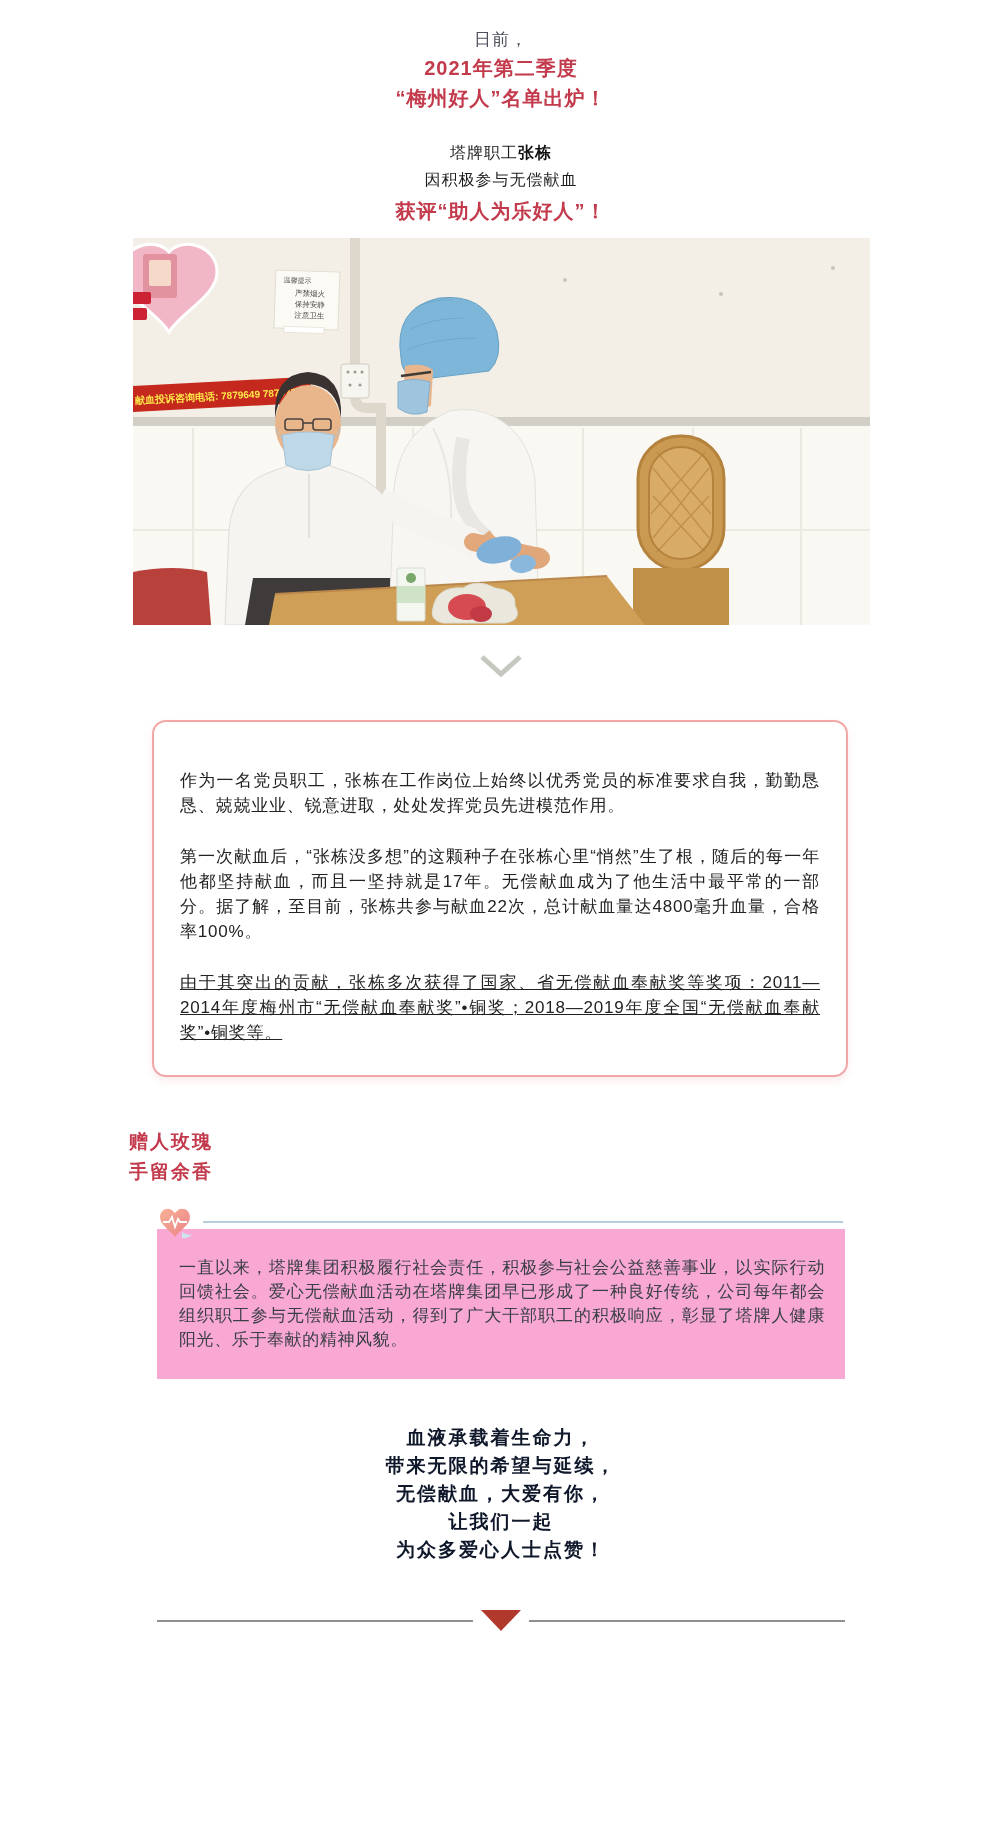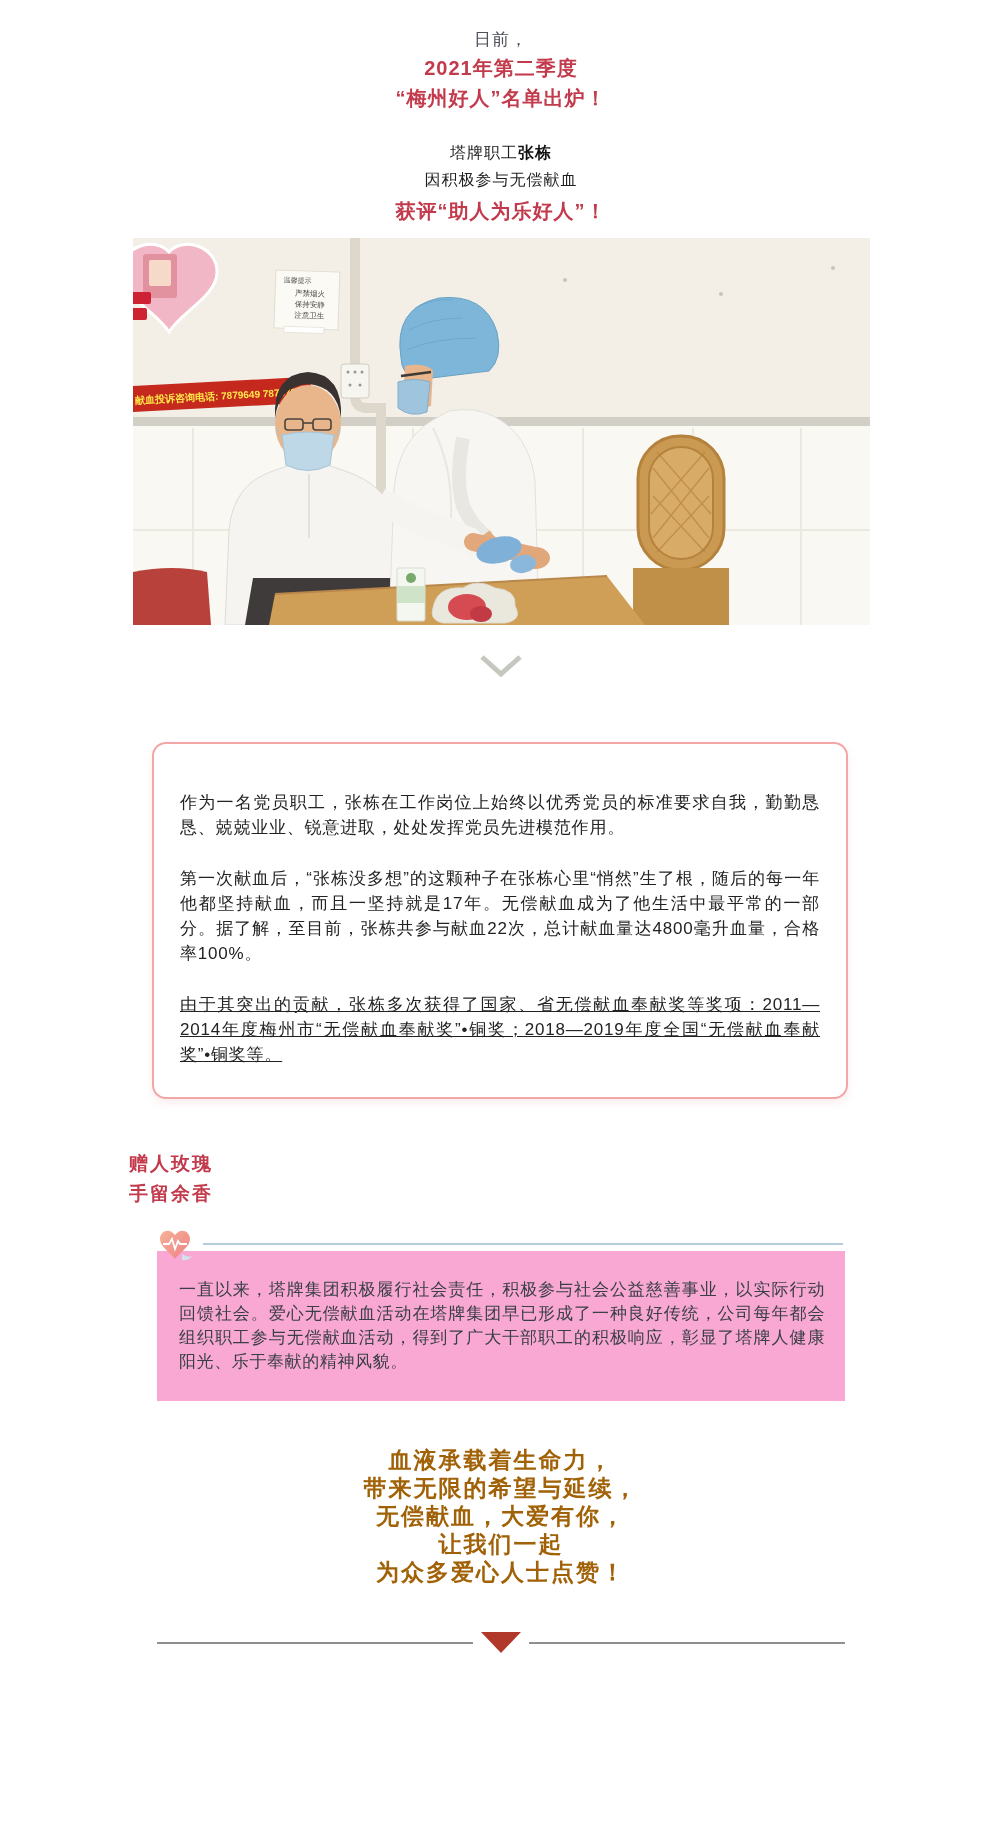--- a/index.html
+++ b/index.html
@@ -21,21 +21,21 @@
 
   
   .photo-wrap{width:737px;height:387px;margin:12px 0 0 4px;overflow:hidden;background:#f3efe7;}
   .photo-wrap svg{display:block;}
 
   
   .scroll-hint{margin-top:30px;height:22px;display:flex;justify-content:center;}
 
   
   .article-box{
-    margin:65px 25px 0 23px;
+    margin:43px 25px 0 23px;
     border:2px solid #f2a6a6;border-radius:14px;background:#ffffff;
     padding:46px 26px 30px 26px;
     box-shadow:0 4px 8px rgba(240,150,150,0.18);
   }
   .article-box p{
     margin:0 0 26px 0;font-size:17px;line-height:25px;color:#222222;
     letter-spacing:0.8px;text-align:justify;
   }
   .article-box p:last-child{margin-bottom:0;text-decoration:underline;}
 
@@ -47,21 +47,21 @@
   .highlight-wrap{position:relative;margin:42px 28px 0 28px;}
   .hl-line{position:absolute;left:46px;right:2px;top:-8px;height:2px;background:#a9c6d2;opacity:0.85;}
   .hl-heart{position:absolute;left:1px;top:-23px;width:36px;height:34px;}
   .hl-box{
     background:#f9a8d4;padding:27px 20px 27px 22px;
     font-size:17px;line-height:24px;color:#3a3f46;letter-spacing:0.6px;text-align:justify;
   }
 
   
   .closing{margin-top:45px;text-align:center;}
-  .closing div{font-size:23px;line-height:28px;font-weight:bold;color:#a16207;letter-spacing:2px;}
+  .closing div{font-size:19px;line-height:28px;font-weight:bold;color:#0f172a;letter-spacing:2px;}
 
   
   .bottom-divider{margin:46px 28px 0 28px;display:flex;align-items:center;}
   .bottom-divider .line{flex:1;height:2px;background:#8f8f8f;}
   .bottom-divider .tri{width:42px;height:21px;margin:0 7px;flex:0 0 auto;}
 </style>
 </head>
 <body>
 
 <div class="content">

